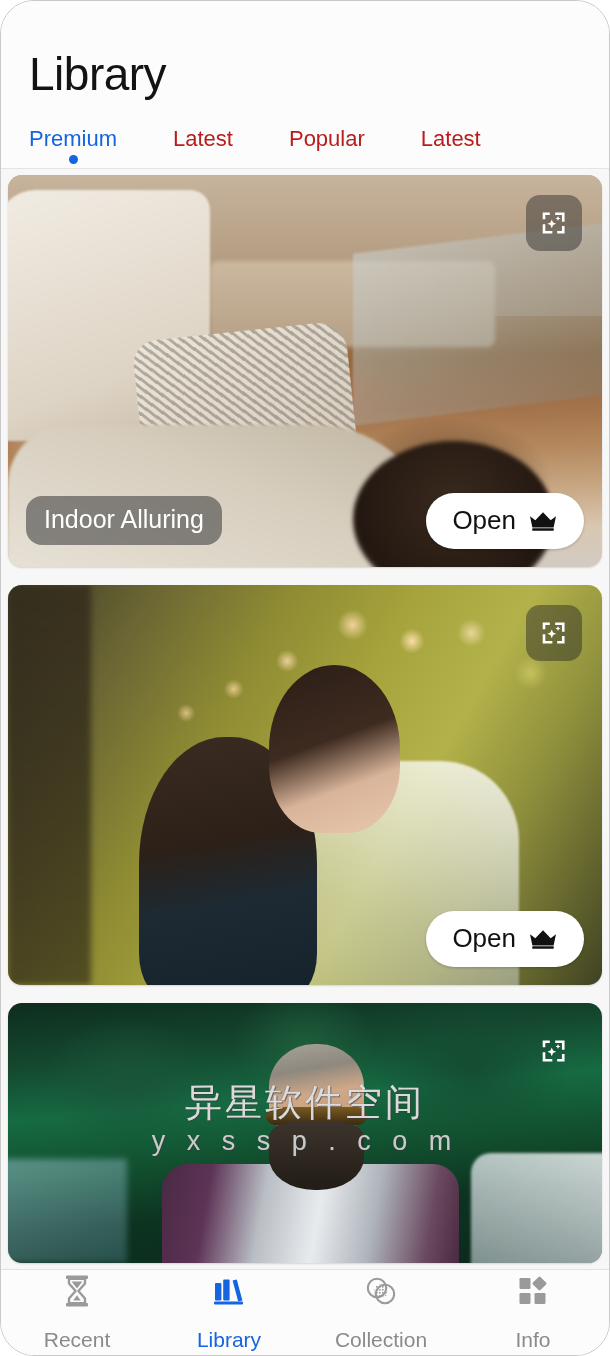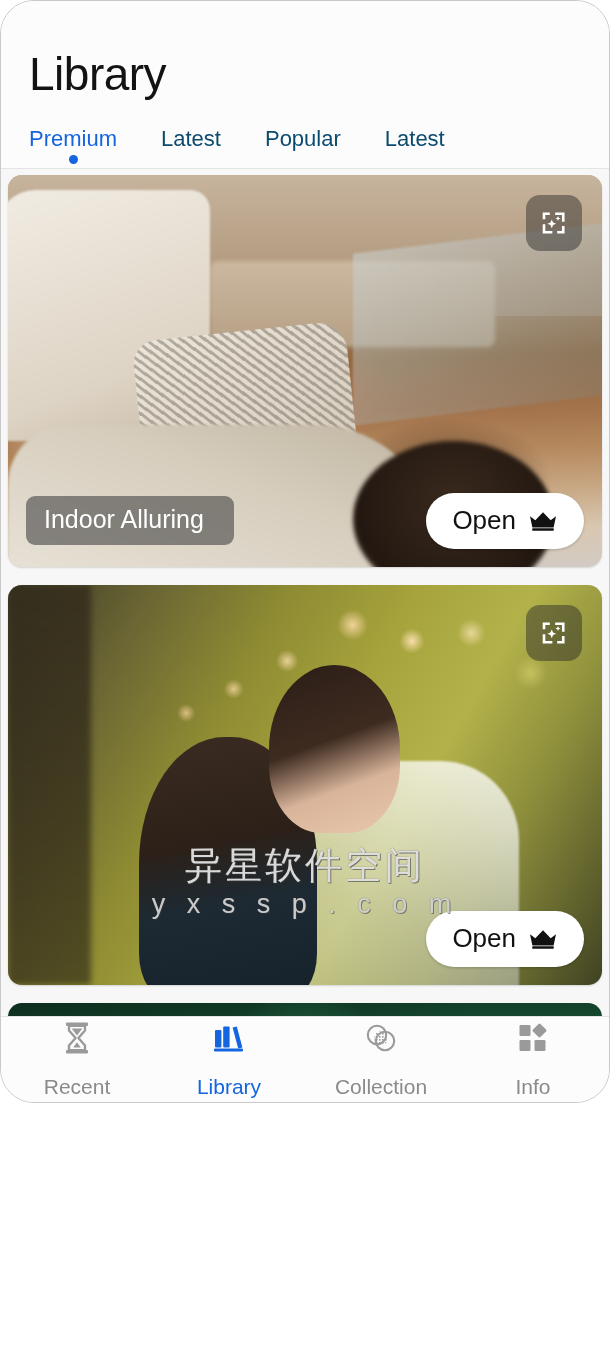--- a/index.html
+++ b/index.html
@@ -8,21 +8,21 @@
     width: 610px;
     height: 1356px;
     background: #ffffff;
     font-family: "Liberation Sans", sans-serif;
     overflow: hidden;
   }
 
   .phone {
     position: relative;
     width: 610px;
-    height: 1103px;
+    height: 1356px;
     background: #fcfcfc;
     border: 1px solid #c9c9c9;
     border-radius: 34px;
     overflow: hidden;
     display: flex;
     flex-direction: column;
   }
 
   
   .header {
@@ -36,28 +36,28 @@
     font-weight: 400;
     color: #131313;
     letter-spacing: -0.5px;
     padding: 0 28px;
     line-height: 1.1;
   }
 
   .tabs {
     display: flex;
     padding: 26px 28px 0 28px;
-    gap: 44px;
+    gap: 56px;
     position: relative;
   }
 
   .tab {
     position: relative;
     font-size: 22px;
-    color: #0c4a6e;
+    color: #b91c1c;
     padding-bottom: 16px;
     cursor: pointer;
     white-space: nowrap;
   }
 
   .tab.active { color: #1565e0; }
 
   .tab-dot {
     position: absolute;
     left: 50%;
@@ -274,22 +274,22 @@
   }
   .badge-btn.plain { background: transparent; }
   .badge-btn svg { display: block; }
 
   .card-label {
     position: absolute;
     left: 18px; bottom: 22px;
     background: rgba(72,72,72,0.62);
     color: #ffffff;
     font-size: 25px;
-    padding: 9px 30px 11px 18px;
-    border-radius: 9px;
+    padding: 9px 18px 11px 18px;
+    border-radius: 16px;
     white-space: nowrap;
   }
 
   .open-btn {
     position: absolute;
     right: 18px; bottom: 18px;
     background: #ffffff;
     border-radius: 30px;
     height: 56px;
     padding: 8px 26px;
@@ -300,21 +300,21 @@
     color: #111111;
     cursor: pointer;
     box-shadow: 0 1px 3px rgba(0,0,0,0.2);
   }
   .crown { display: block; }
 
   
   .watermark {
     position: absolute;
     left: 0; right: 0;
-    bottom: 96px;
+    bottom: 112px;
     text-align: center;
     pointer-events: none;
     z-index: 5;
   }
   .wm-cn {
     font-size: 37px;
     letter-spacing: 3px;
     color: rgba(255,255,255,0.80);
     text-shadow: 0 0 1px rgba(70,70,70,0.9), 1px 1px 0 rgba(60,60,60,0.55);
     line-height: 1.1;

